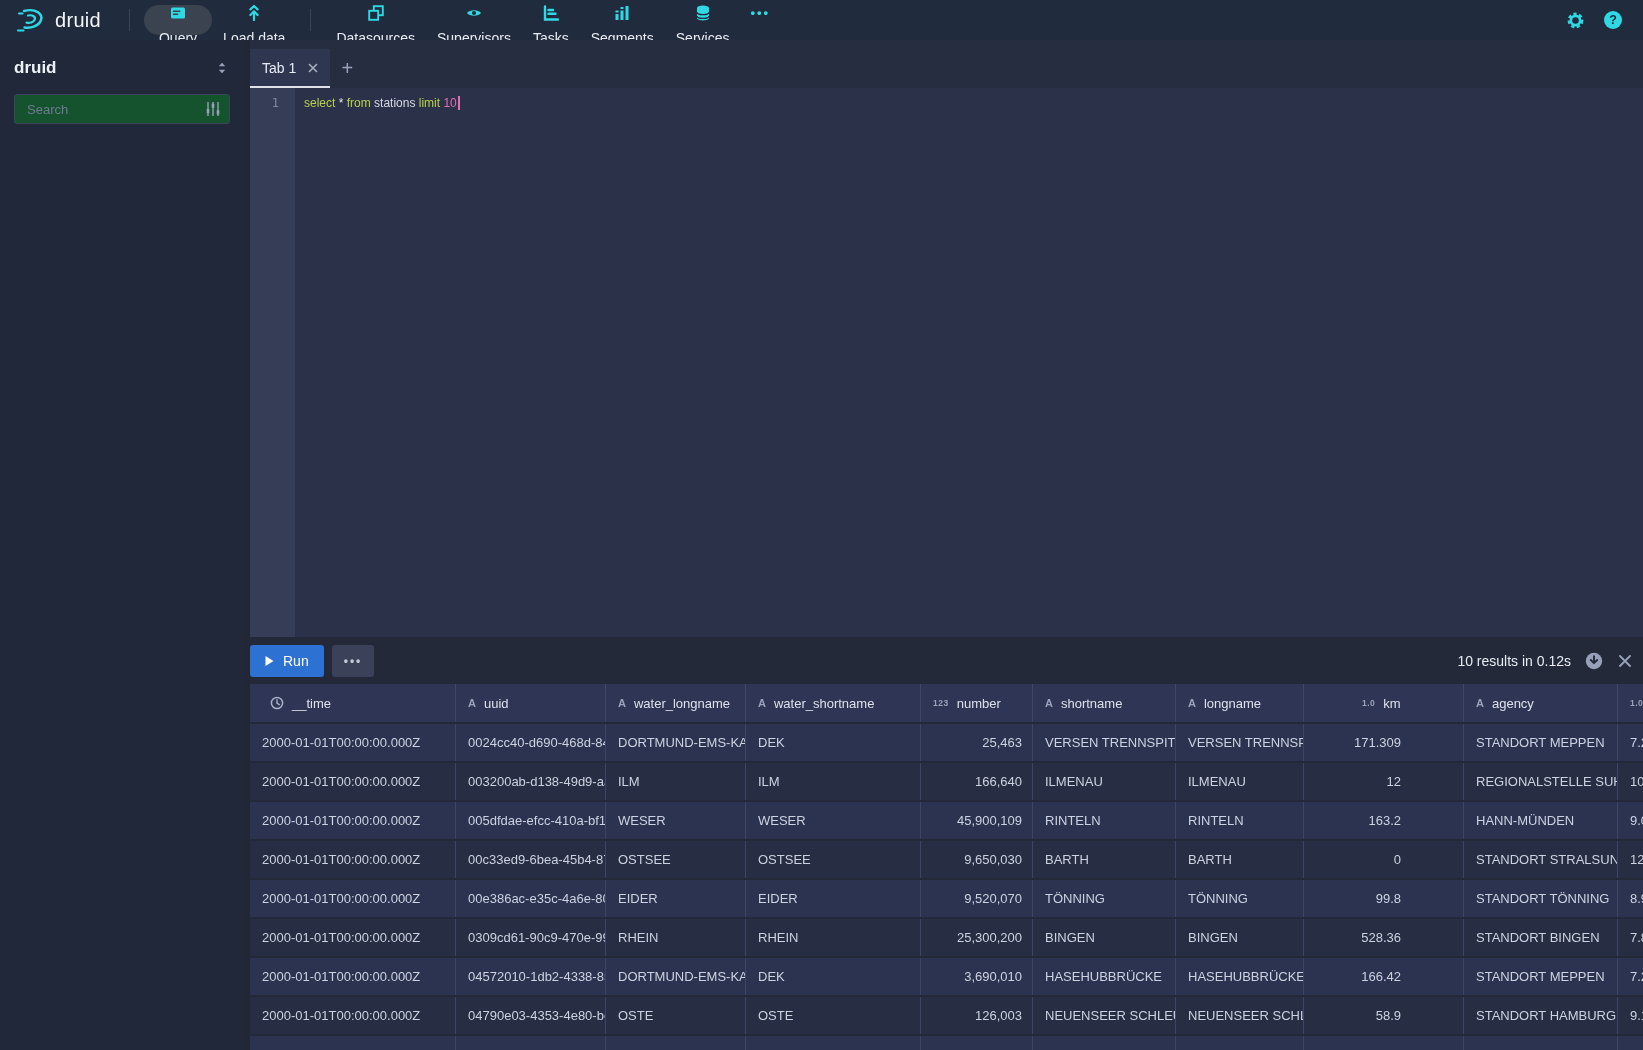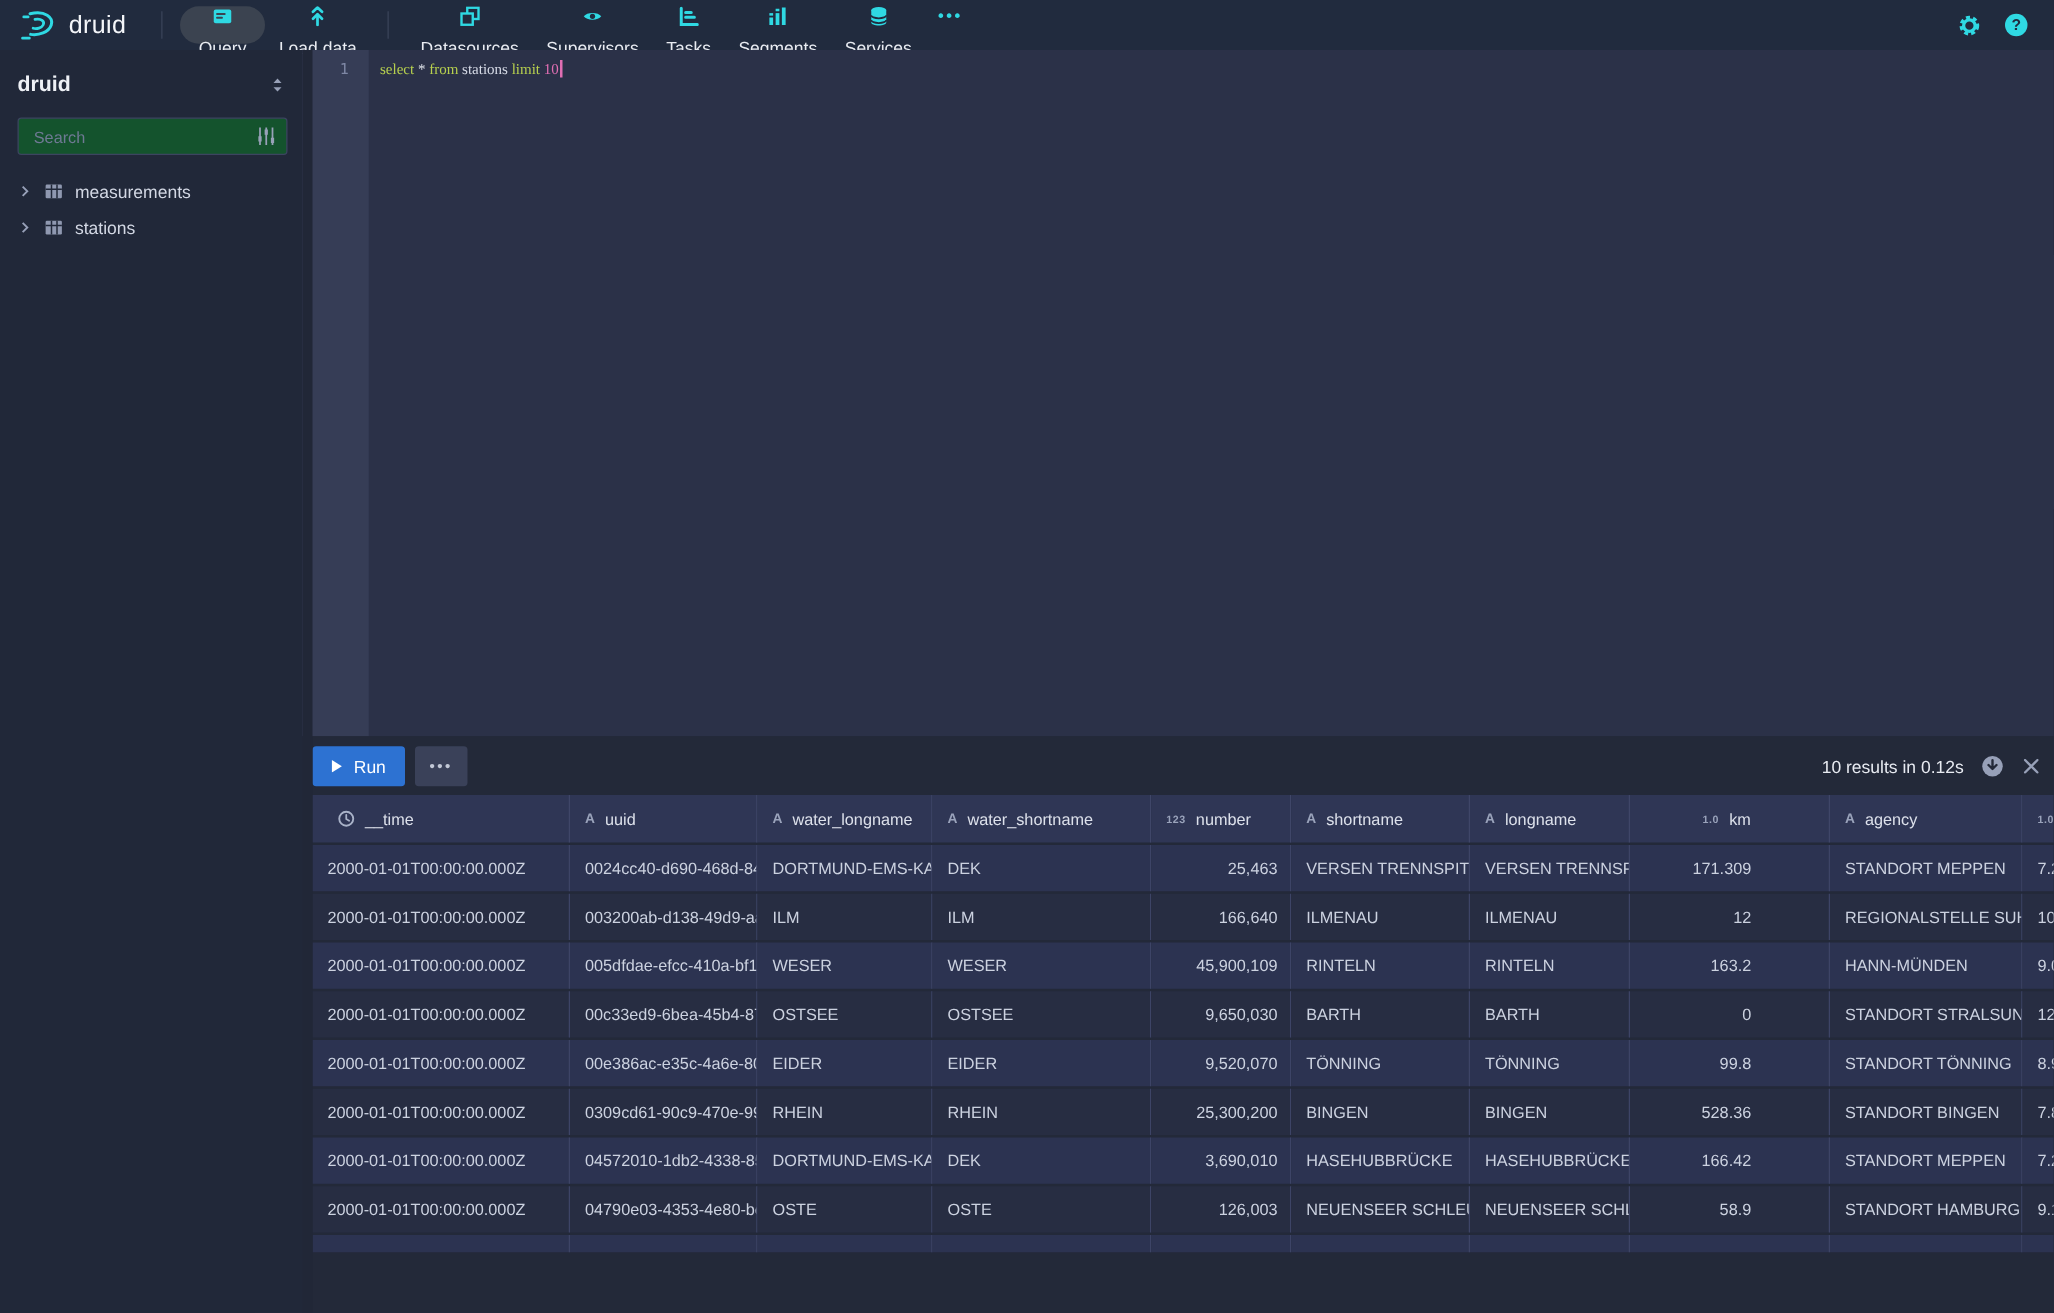--- a/index.html
+++ b/index.html
@@ -33,21 +33,21 @@
   .tree-item{display:flex;align-items:center;gap:9px;height:29px;color:#d3d8e4;font-size:14px;cursor:pointer;}
   
   .main{flex:1;display:flex;flex-direction:column;min-width:0;background:#272d41;}
   
   .tabbar{height:48px;flex:none;background:#272d41;display:flex;align-items:flex-end;padding-left:8px;box-sizing:border-box;}
   .tab{height:39px;display:flex;align-items:center;gap:12px;padding:0 12px;background:#2f3650;border-bottom:2px solid #dde1ea;color:#e8ebf2;font-size:14px;box-sizing:border-box;cursor:pointer;}
   .add-tab{width:34px;height:39px;display:flex;align-items:center;justify-content:center;color:#9aa3ba;font-size:20px;cursor:pointer;}
   
   .editor{height:549px;flex:none;display:flex;background:#2b3148;}
   .gutter{width:53px;flex:none;background:#363d56;color:#7e87a4;font-family:"DejaVu Sans Mono",monospace;font-size:12px;text-align:right;padding:6px 16px 0 0;box-sizing:border-box;line-height:19px;}
-  .code{flex:1;padding:6px 0 0 9px;font-family:Liberation Serif, serif;font-size:12px;line-height:19px;white-space:pre;}
+  .code{flex:1;padding:6px 0 0 9px;font-family:Liberation Sans, sans-serif;font-size:12px;line-height:19px;white-space:pre;}
   .tok-kw{color:#b7d04e;}
   .tok-id{color:#d6dae6;}
   .tok-op{color:#e0e4ea;}
   .tok-pl{color:#d6dae6;}
   .tok-num{color:#e06eb3;}
   .cursor{display:inline-block;width:2px;height:14px;background:#e06eb3;vertical-align:text-bottom;margin-left:1px;}
   
   .runbar{height:47px;flex:none;background:#232939;display:flex;align-items:center;padding:0 12px 0 8px;gap:8px;box-sizing:border-box;}
   .btn{height:32px;border-radius:3px;display:flex;align-items:center;font-size:14px;cursor:pointer;box-sizing:border-box;}
   .run-btn{background:#2d72d2;color:#ffffff;padding:0 15px;gap:9px;font-weight:500;}
@@ -181,48 +181,35 @@
     </div>
     <div class="searchbox">
       <input type="text" placeholder="Search" style="">
       <svg class="icon16" viewBox="0 0 16 16">
         <path d="M3 1v14 M8 1v14 M13 1v14" stroke="#98a1b8" stroke-width="1.4"></path>
         <rect x="1.7" y="8" width="2.6" height="4.2" fill="#98a1b8"></rect>
         <rect x="6.7" y="2.6" width="2.6" height="4.2" fill="#98a1b8"></rect>
         <rect x="11.7" y="9.2" width="2.6" height="4.2" fill="#98a1b8"></rect>
       </svg>
     </div>
-    <div class="tree">
-      <div class="tree-item">
-        <svg class="icon16" style="width:12px;height:12px" viewBox="0 0 16 16">
-          <path d="M5.5 3l5 5-5 5" fill="none" stroke="#97a0b8" stroke-width="2"></path>
+  </div>
+
+  <div class="left-strip"></div>
+
+  <div class="main">
+
+    <div class="tabbar">
+      <div class="tab">
+        <span>Tab 1</span>
+        <svg style="width:10px;height:10px;display:block" viewBox="0 0 10 10">
+          <path d="M1 1l8 8 M9 1l-8 8" stroke="#a6aec2" stroke-width="1.6"></path>
         </svg>
-        <svg class="icon16" viewBox="0 0 16 16">
-          <rect x="1.5" y="2.5" width="13" height="11" rx="1" fill="#8f98b0"></rect>
-          <path d="M1.5 6.3h13 M6.2 2.5v11 M10.6 2.5v11" stroke="#212839" stroke-width="1.2"></path>
-        </svg>
-        <span>measurements</span>
       </div>
-      <div class="tree-item">
-        <svg class="icon16" style="width:12px;height:12px" viewBox="0 0 16 16">
-          <path d="M5.5 3l5 5-5 5" fill="none" stroke="#97a0b8" stroke-width="2"></path>
-        </svg>
-        <svg class="icon16" viewBox="0 0 16 16">
-          <rect x="1.5" y="2.5" width="13" height="11" rx="1" fill="#8f98b0"></rect>
-          <path d="M1.5 6.3h13 M6.2 2.5v11 M10.6 2.5v11" stroke="#212839" stroke-width="1.2"></path>
-        </svg>
-        <span>stations</span>
-      </div>
-    </div>
-  </div>
-
-  <div class="left-strip"></div>
-
-  <div class="main">
-
+      <div class="add-tab">+</div>
+    </div>
 
     <div class="editor">
       <div class="gutter">
         <div>1</div>
       </div>
       <div class="code"><span class="tok-kw">select</span><span class="tok-pl"> </span><span class="tok-op">*</span><span class="tok-pl"> </span><span class="tok-kw">from</span><span class="tok-pl"> </span><span class="tok-id">stations</span><span class="tok-pl"> </span><span class="tok-kw">limit</span><span class="tok-pl"> </span><span class="tok-num">10</span><span class="cursor"></span></div>
     </div>
 
     <div class="runbar">
       <div class="btn run-btn">

